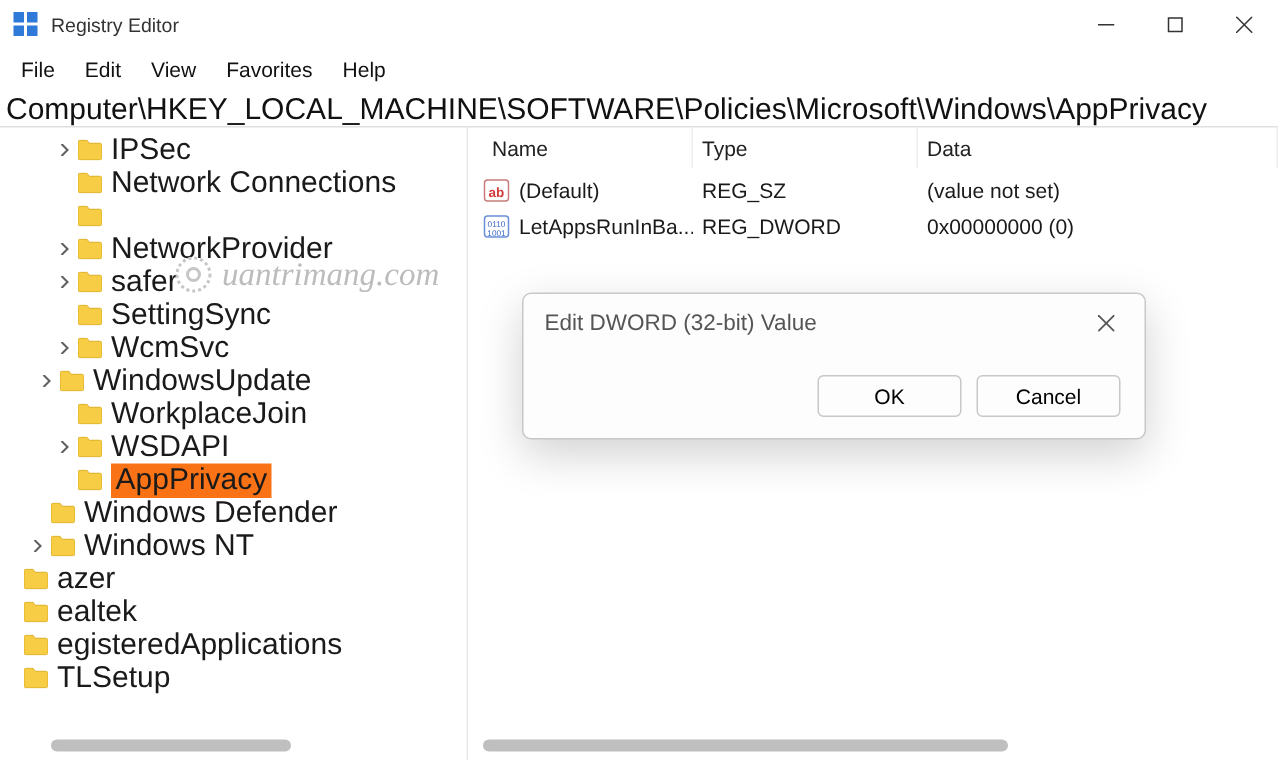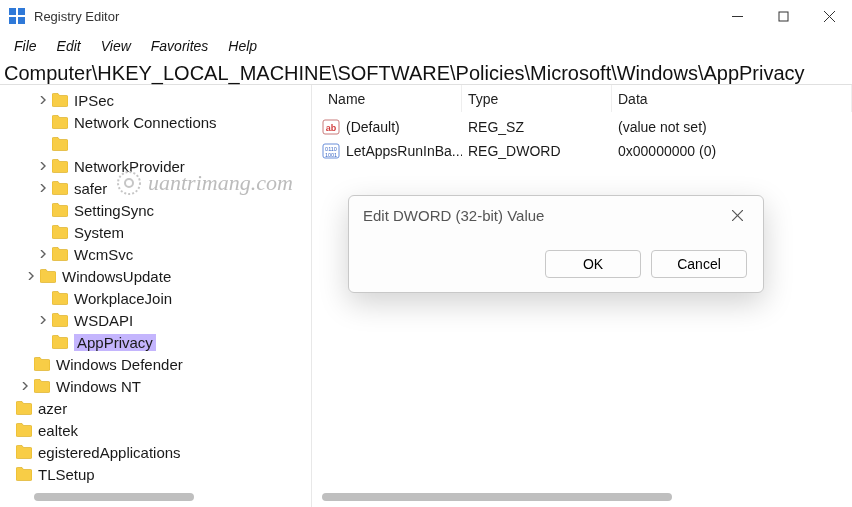--- a/index.html
+++ b/index.html
@@ -38,21 +38,21 @@
   }
   .win-controls .ctl svg { width: 11px; height: 11px; }
   
   .menubar {
     height: 28px;
     display: flex; align-items: center;
     padding: 0 4px;
     font-size: 14px;
     color: #111;
   }
-  .menubar .menu { padding: 4px 10px; font-style: italic; }
+  .menubar .menu { padding: 4px 10px; }
   
   .addressbar {
     height: 24px;
     padding: 2px 4px 4px 4px;
     font-size: 20px;
     color: #111;
   }
   
   .hline { height: 1px; background: #e0e0e0; }
   
@@ -71,39 +71,39 @@
   .list-pane {
     flex: 1;
     position: relative;
     overflow: hidden;
   }
   
   .tree-node {
     display: flex; align-items: center;
     height: 22px;
     padding-left: 0;
-    font-size: 15px;
+    font-size: 20px;
     white-space: nowrap;
   }
   .twisty {
     width: 14px; height: 14px;
     margin-right: 2px;
     display: inline-flex; align-items: center; justify-content: center;
     color: #5a5a5a;
   }
   .twisty.none { visibility: hidden; }
   .twisty svg { width: 8px; height: 8px; }
   .folder-icon {
     width: 16px; height: 14px;
     margin-right: 6px;
     display: inline-flex;
   }
   .tree-node .label { }
   .tree-node.selected .label {
-    background: #c4b5fd;
+    background: #f97316;
     padding: 0 3px;
   }
   
   .columns {
     display: flex;
     height: 28px;
     align-items: center;
     font-size: 14px;
     color: #222;
     border-bottom: 1px solid transparent;
@@ -323,29 +323,20 @@
         <span class="label">safer</span>
       </div>
       <div class="tree-node" style="padding-left: 36px;">
         <span class="twisty none"></span>
         <span class="folder-icon">
           <svg viewBox="0 0 16 14">
             <path d="M0 2 C0 1 0.5 0.5 1.5 0.5 L6 0.5 L7.5 2.5 L14.5 2.5 C15.3 2.5 16 3 16 4 L16 12 C16 13 15.3 13.5 14.5 13.5 L1.5 13.5 C0.5 13.5 0 13 0 12 Z" fill="#F8CD46" stroke="#D8A818" stroke-width="0.6"></path>
           </svg>
         </span>
         <span class="label">SettingSync</span>
-      </div>
-      <div class="tree-node" style="padding-left: 36px;">
-        <span class="twisty none"></span>
-        <span class="folder-icon">
-          <svg viewBox="0 0 16 14">
-            <path d="M0 2 C0 1 0.5 0.5 1.5 0.5 L6 0.5 L7.5 2.5 L14.5 2.5 C15.3 2.5 16 3 16 4 L16 12 C16 13 15.3 13.5 14.5 13.5 L1.5 13.5 C0.5 13.5 0 13 0 12 Z" fill="#F8CD46" stroke="#D8A818" stroke-width="0.6"></path>
-          </svg>
-        </span>
-        <span class="label">System</span>
       </div>
       <div class="tree-node" style="padding-left: 36px;">
         <span class="twisty">
           <svg viewBox="0 0 8 8">
             <polyline points="2,0 6,4 2,8" fill="none" stroke="#606060" stroke-width="1.4"></polyline>
           </svg>
         </span>
         <span class="folder-icon">
           <svg viewBox="0 0 16 14">
             <path d="M0 2 C0 1 0.5 0.5 1.5 0.5 L6 0.5 L7.5 2.5 L14.5 2.5 C15.3 2.5 16 3 16 4 L16 12 C16 13 15.3 13.5 14.5 13.5 L1.5 13.5 C0.5 13.5 0 13 0 12 Z" fill="#F8CD46" stroke="#D8A818" stroke-width="0.6"></path>

